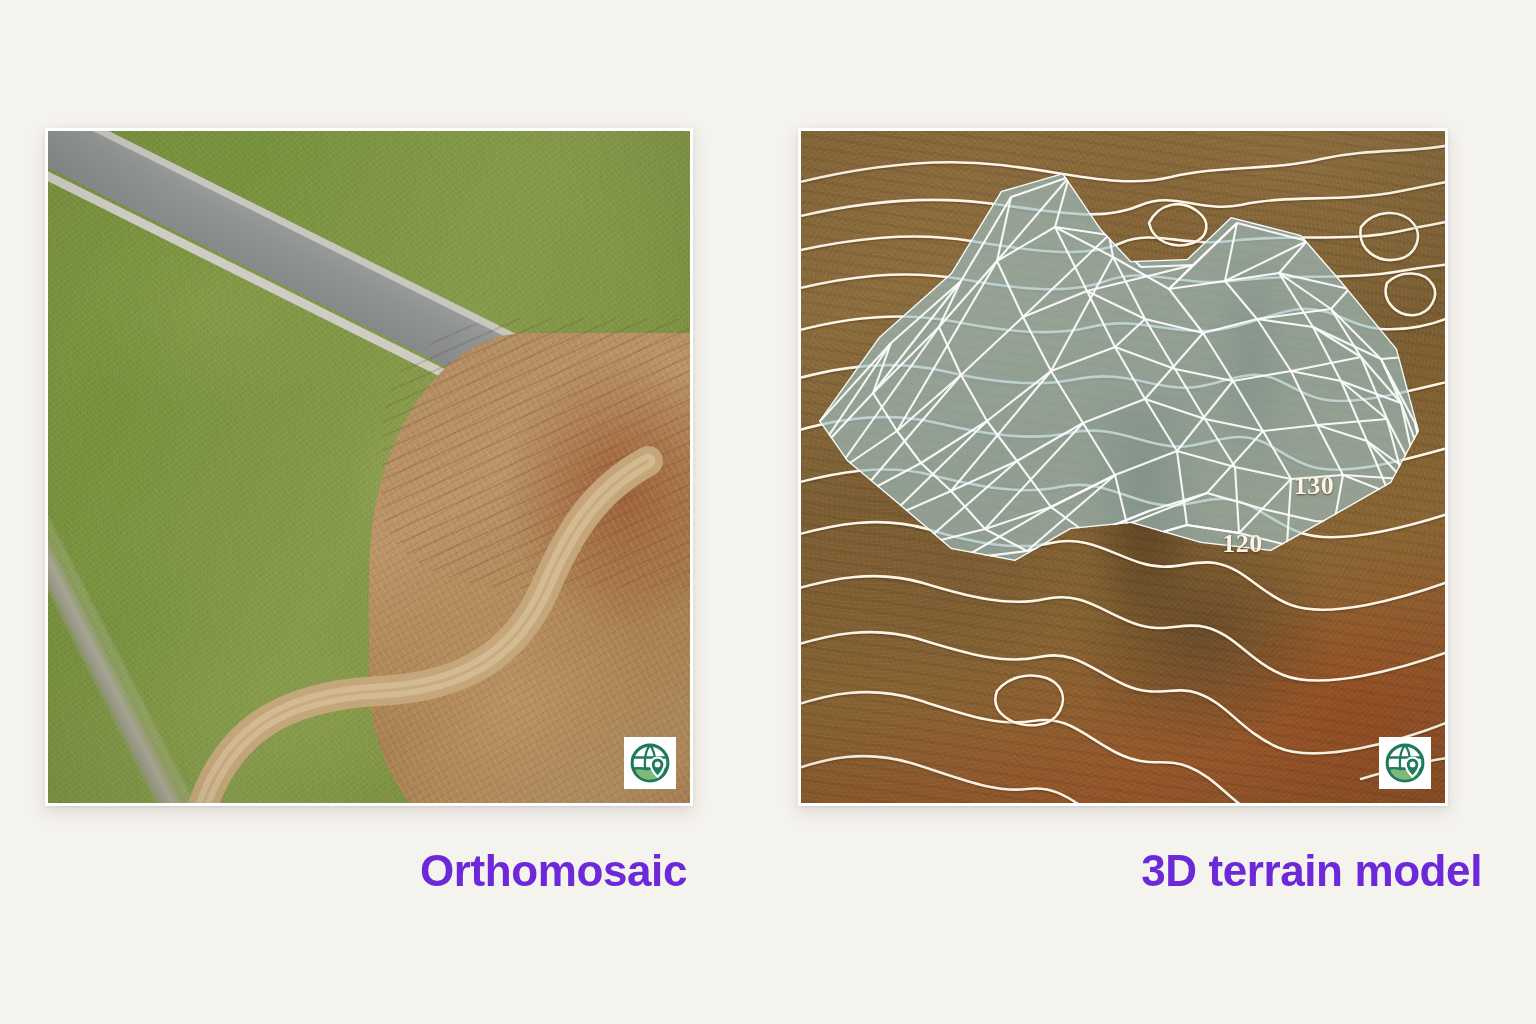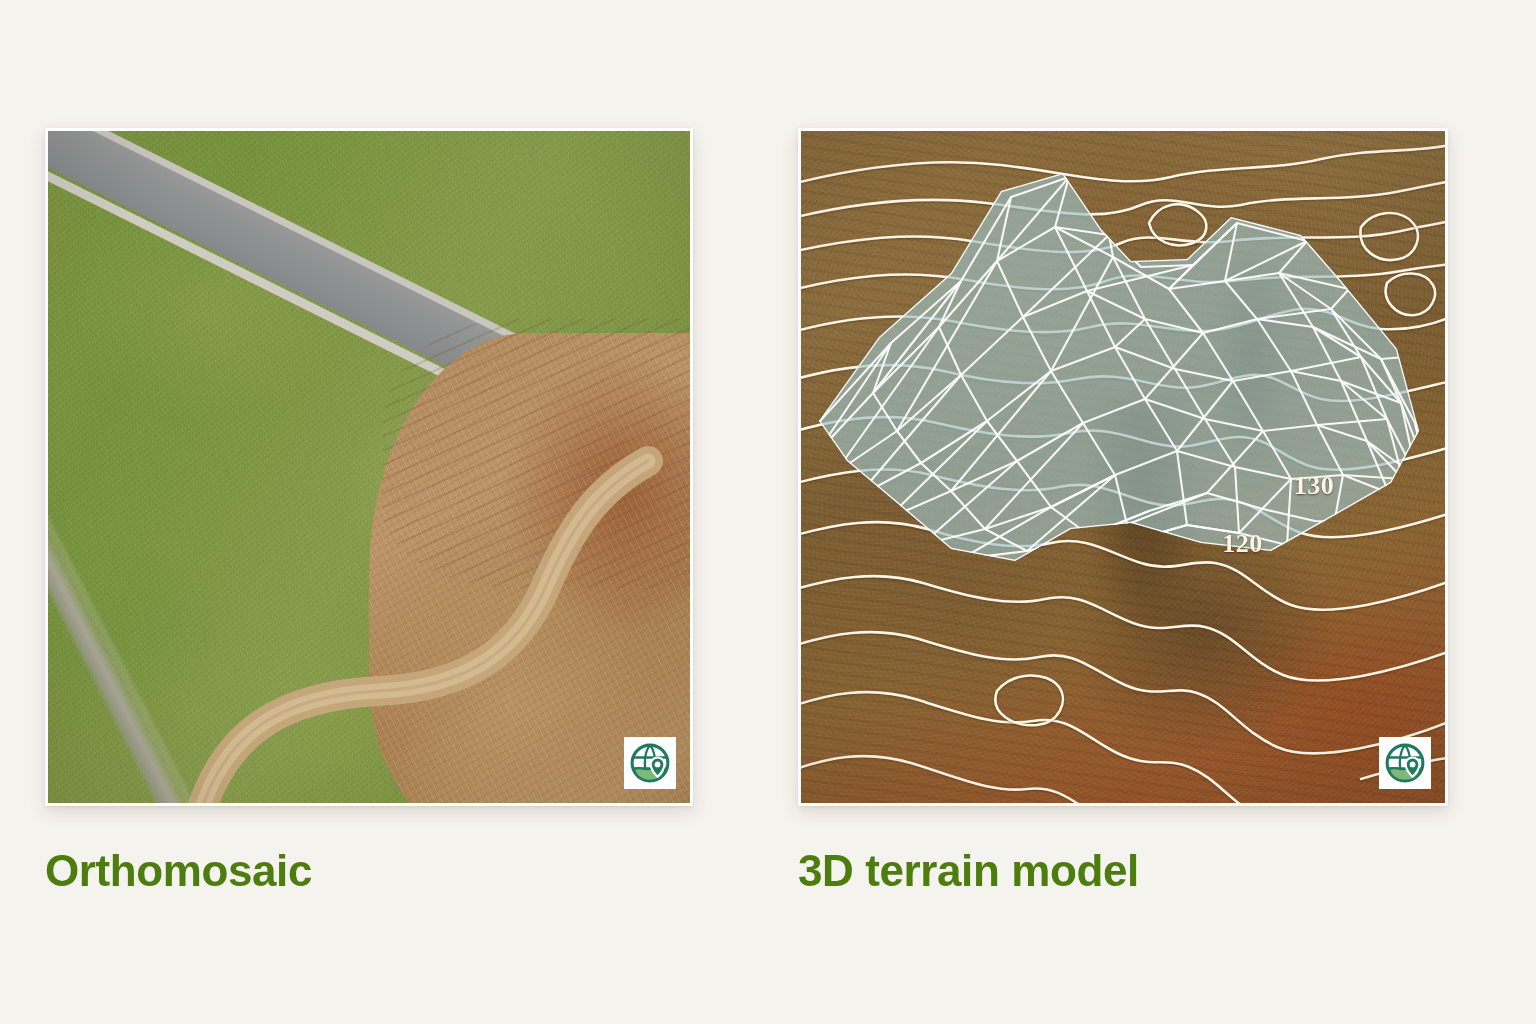--- a/index.html
+++ b/index.html
@@ -21,29 +21,29 @@
   #panel-ortho{left:45px;top:128px;width:642px;height:672px;}
   #panel-terrain{left:798px;top:128px;width:644px;height:672px;}
   .panel-viewport{
     position:relative;width:100%;height:100%;
     overflow:hidden;background:#6f8a3c;
   }
 
   
   .caption{
     position:absolute;
-    text-align:left;
+    text-align:right;
     font-size:44px;
     font-weight:600;
     letter-spacing:-0.4px;
-    color:#4d7c0f;
+    color:#6d28d9;
     top:846px;
   }
   #caption-ortho{left:45px;width:642px;}
-  #caption-terrain{left:798px;width:644px;}
+  #caption-terrain{left:838px;width:644px;}
 
   
   .logo{
     position:absolute;right:14px;bottom:14px;
     width:52px;height:52px;background:#ffffff;
     display:flex;align-items:center;justify-content:center;
     z-index:40;
   }
   .logo svg{width:44px;height:44px;display:block;}
 

